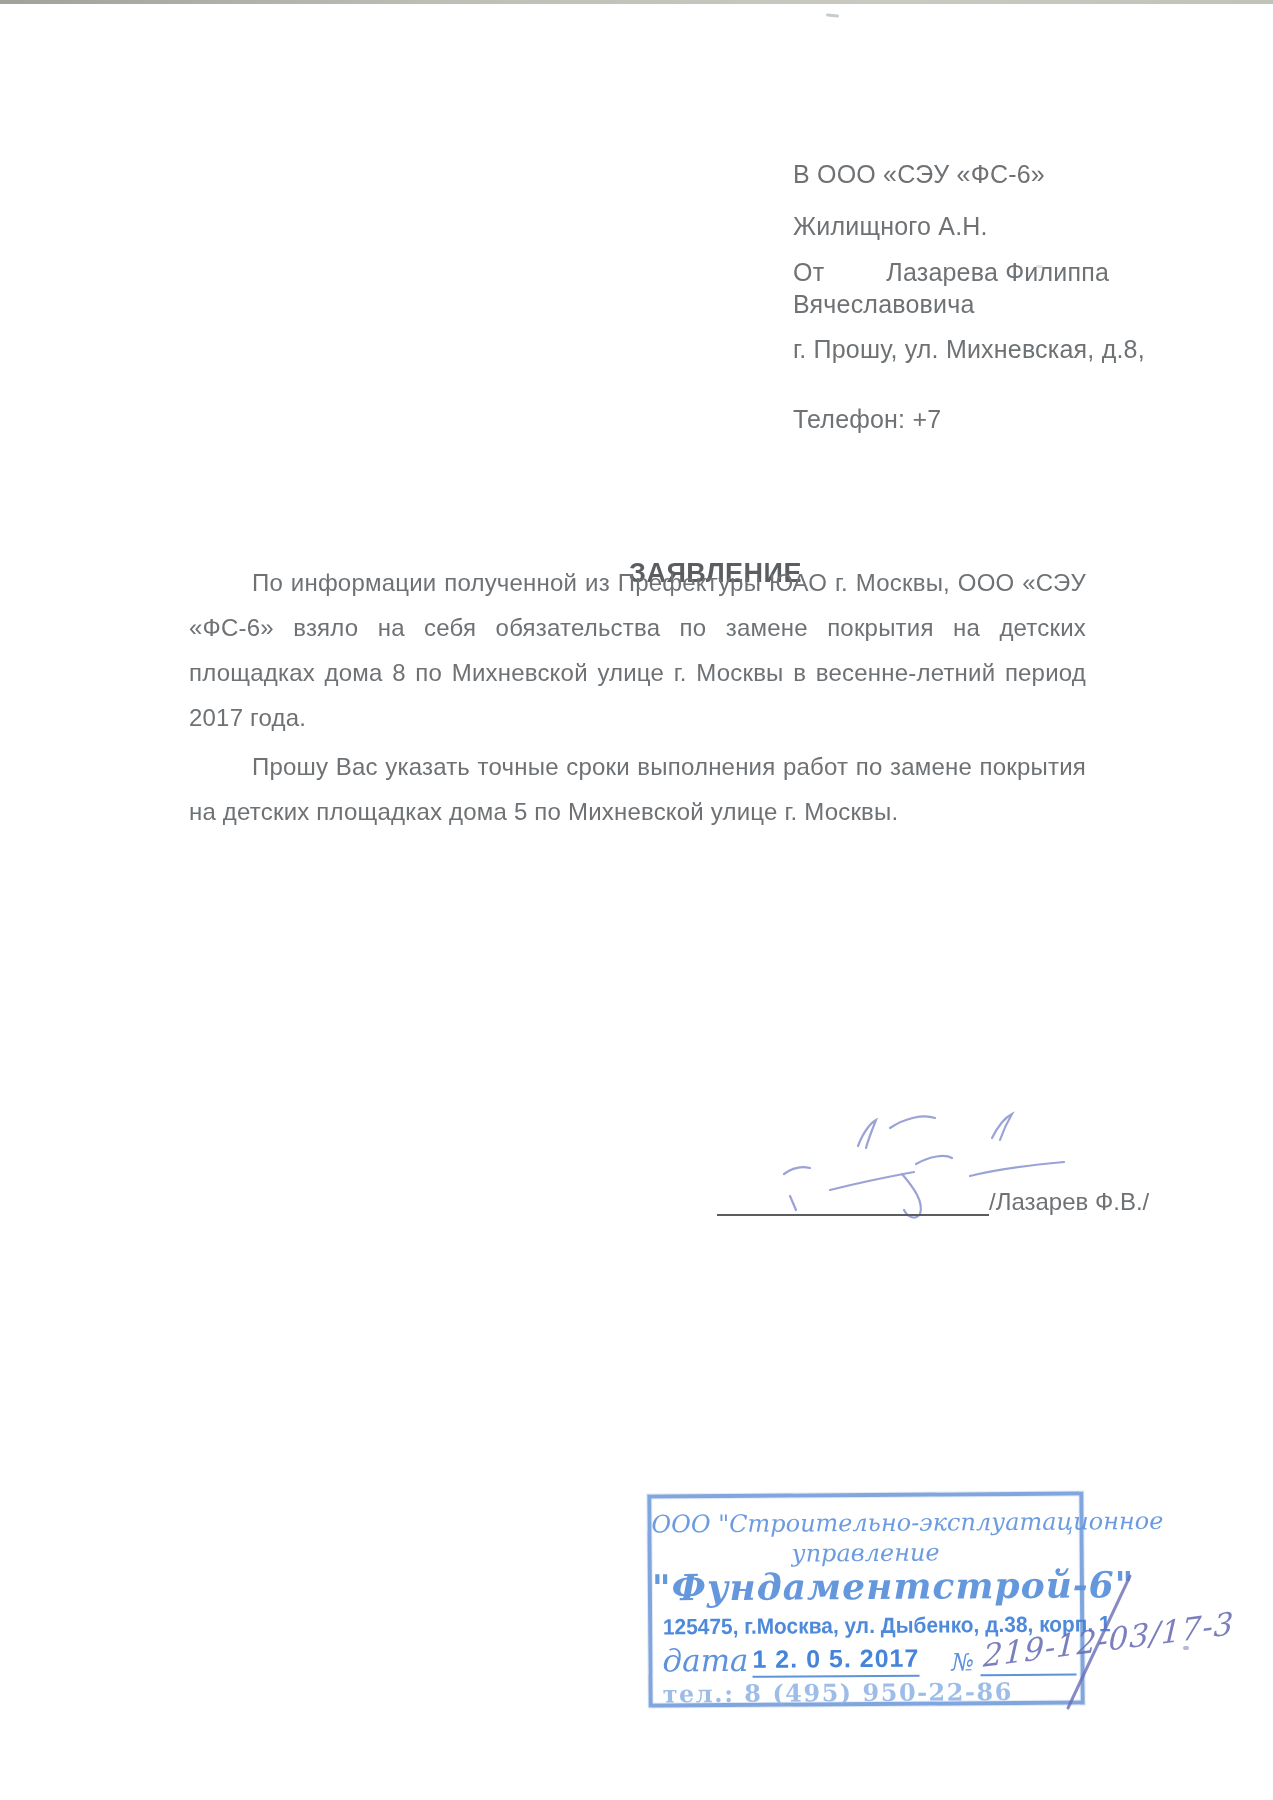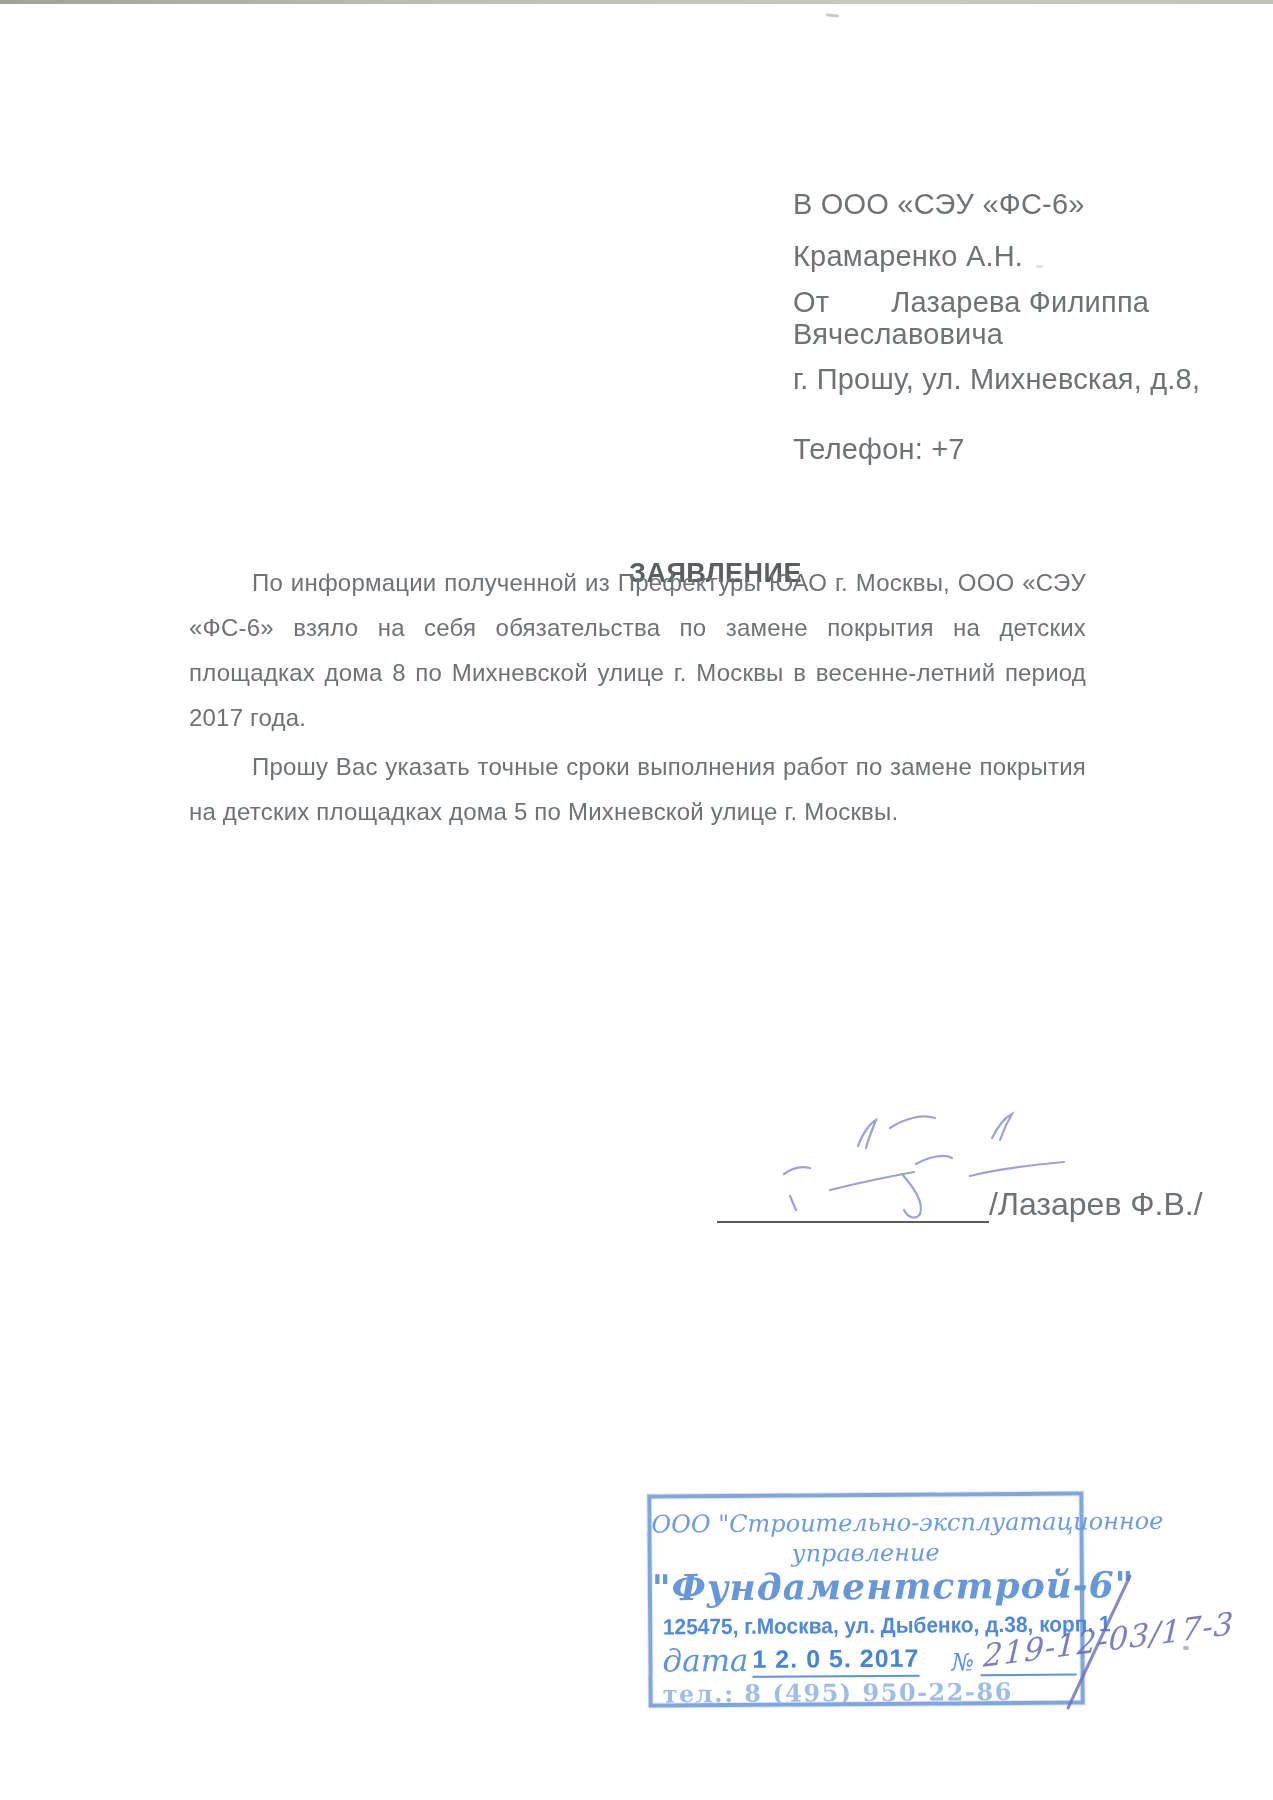--- a/index.html
+++ b/index.html
@@ -15,21 +15,21 @@
     position:absolute;left:0;top:0;width:100%;height:4px;
     background:linear-gradient(to right,#91918a,#b3b3a9 35%,#c0c0b6 70%,#b7b7ad);
     opacity:.85;
   }
   .speck{position:absolute;background:#9aa0a2;opacity:.55;border-radius:2px;}
   .speck.s1{left:826px;top:14px;width:13px;height:3px;transform:rotate(6deg);}
   .speck.s2{left:1036px;top:265px;width:7px;height:3px;opacity:.3;}
   .speck.s3{left:1183px;top:1646px;width:6px;height:4px;background:var(--c-ink_purple,#6a6eb5);opacity:.5;}
 
   
-  .addr-block{position:absolute;left:793px;top:160px;width:330px;height:300px;font-size:29px;letter-spacing:.2px;margin-top:28px;}
+  .addr-block{position:absolute;left:793px;top:160px;width:330px;height:300px;font-size:25px;letter-spacing:.2px;}
   .addr-line{position:absolute;left:0;white-space:nowrap;}
   .l-org{top:0;}
   .l-name{top:52px;}
   .l-from{top:98px;}
   .l-from .from-name{margin-left:62px;}
   .l-from2{top:130px;text-align:center;}
   .l-addr{top:175px;}
   .l-phone{top:245px;}
 
   
@@ -46,21 +46,21 @@
     text-indent:63px;text-align:justify;letter-spacing:.2px;
   }
 
   
   .signature-svg{position:absolute;left:640px;top:1078px;}
   .sig-row{position:absolute;left:717px;top:1186px;white-space:nowrap;}
   .sig-line{
     display:inline-block;width:272px;height:28px;vertical-align:bottom;
     border-bottom:2px solid var(--c-sig_line_gray,#595d5f);
   }
-  .sig-label{font-size:32px;color:var(--c-text_gray,#6e7275);vertical-align:bottom;}
+  .sig-label{font-size:24px;color:var(--c-text_gray,#6e7275);vertical-align:bottom;}
 
   
   .stamp{
     position:absolute;left:648px;top:1493px;width:436px;height:213px;
     box-sizing:border-box;border:4px solid rgba(93,140,211,.78);
     transform:rotate(-.4deg);
     box-shadow:0 0 0 1px rgba(130,170,220,.25), inset 0 0 0 1px rgba(130,170,220,.2);
   }
   .stamp > div{position:absolute;}
   .st-org1{top:12px;left:0;width:100%;text-align:center;white-space:nowrap;
@@ -99,21 +99,21 @@
 
 <div class="page">
 
   <div class="scan-top-edge"></div>
   <div class="speck s1"></div>
   <div class="speck s2"></div>
   <div class="speck s3"></div>
 
   <header class="addr-block">
     <div class="addr-line l-org">В ООО «СЭУ «ФС-6»</div>
-    <div class="addr-line l-name">Крамаренко А.Н.</div>
+    <div class="addr-line l-name">Жилищного А.Н.</div>
     <div class="addr-line l-from">
       <span>От</span><span class="from-name">Лазарева Филиппа</span>
     </div>
     <div class="addr-line l-from2">Вячеславовича</div>
     <div class="addr-line l-addr">г. Прошу, ул. Михневская, д.8,</div>
     <div class="addr-line l-phone">Телефон: +7</div>
   </header>
 
   <h1 class="doc-title">ЗАЯВЛЕНИЕ</h1>
 

